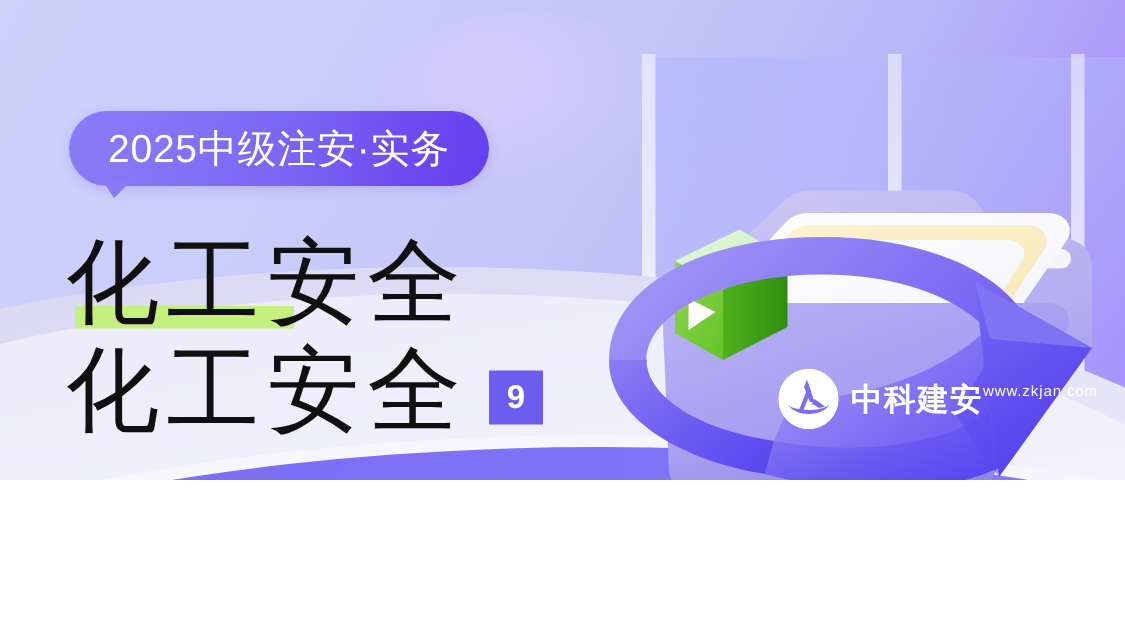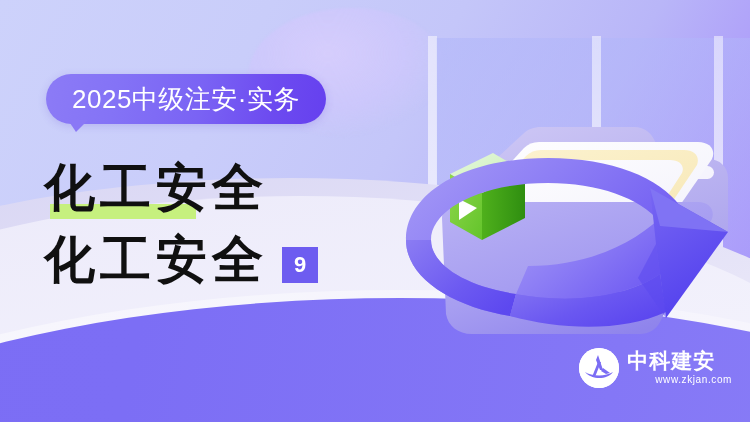--- a/index.html
+++ b/index.html
@@ -1,20 +1,20 @@
 <!DOCTYPE html>
 <html><head>
 <meta charset="utf-8">
 <style>
   html,body{margin:0;padding:0;background:#fff;}
   body{font-family:"Liberation Sans","DejaVu Sans",sans-serif;}
 
   #banner{
     position:relative;
-    width:750px;height:422px;
+    width:750px;height:320px;
     overflow:hidden;
     background:linear-gradient(118deg,#cdd2fb 0%,#c9cdfa 28%,#c4c6f9 48%,#b9b6f8 68%,#a892fa 88%,#9b7ffb 100%);
   }
 
   
   .bg-layer{position:absolute;pointer-events:none;}
 
   
   #blob-glow{
     left:248px;top:8px;width:200px;height:130px;
@@ -89,21 +89,21 @@
     font-family:"Liberation Sans","DejaVu Sans",sans-serif;
   }
 
   #headline{
     position:absolute;left:44px;top:152px;width:420px;z-index:6;
   }
   .title-row{position:relative;display:flex;align-items:center;height:72px;}
   .title-text{
     position:relative;z-index:3;
     color:#101010;
-    font-size:51px;line-height:72px;font-weight:bold;
+    font-size:62px;line-height:72px;font-weight:normal;
     letter-spacing:5px;
     white-space:nowrap;
     font-family:"DejaVu Sans","Liberation Sans",sans-serif;
   }
   #green-underline{
     position:absolute;left:6px;top:52px;width:146px;height:15px;
     background:#c6f07e;z-index:1;
   }
   #episode-badge{
     position:relative;z-index:3;
@@ -120,31 +120,30 @@
     position:absolute;right:18px;bottom:34px;
     display:flex;align-items:center;gap:8px;z-index:7;
   }
   #logo-mark{
     width:40px;height:40px;border-radius:50%;
     background:#ffffff;
     display:flex;align-items:center;justify-content:center;
     flex:0 0 auto;
   }
   #logo-mark svg{display:block;}
-  #logo-text{display:flex;flex-direction:column;justify-content:flex-start;}
+  #logo-text{display:flex;flex-direction:row;justify-content:flex-start;}
   #logo-name{
     color:#ffffff;font-size:21px;font-weight:bold;letter-spacing:1px;
     line-height:23px;white-space:nowrap;
     font-family:"DejaVu Sans","Liberation Sans",sans-serif;
   }
   #logo-url{
     color:#ffffff;font-size:10px;letter-spacing:.6px;
     line-height:13px;white-space:nowrap;
     font-family:"Liberation Sans","DejaVu Sans",sans-serif;
-    margin-left:28px;
   }
 </style>
 </head>
 <body>
 
 <div id="banner">
 
   <div class="bg-layer" id="blob-glow"></div>
 
   <div class="pane-fill" style="left:436px;right:0;"></div>

